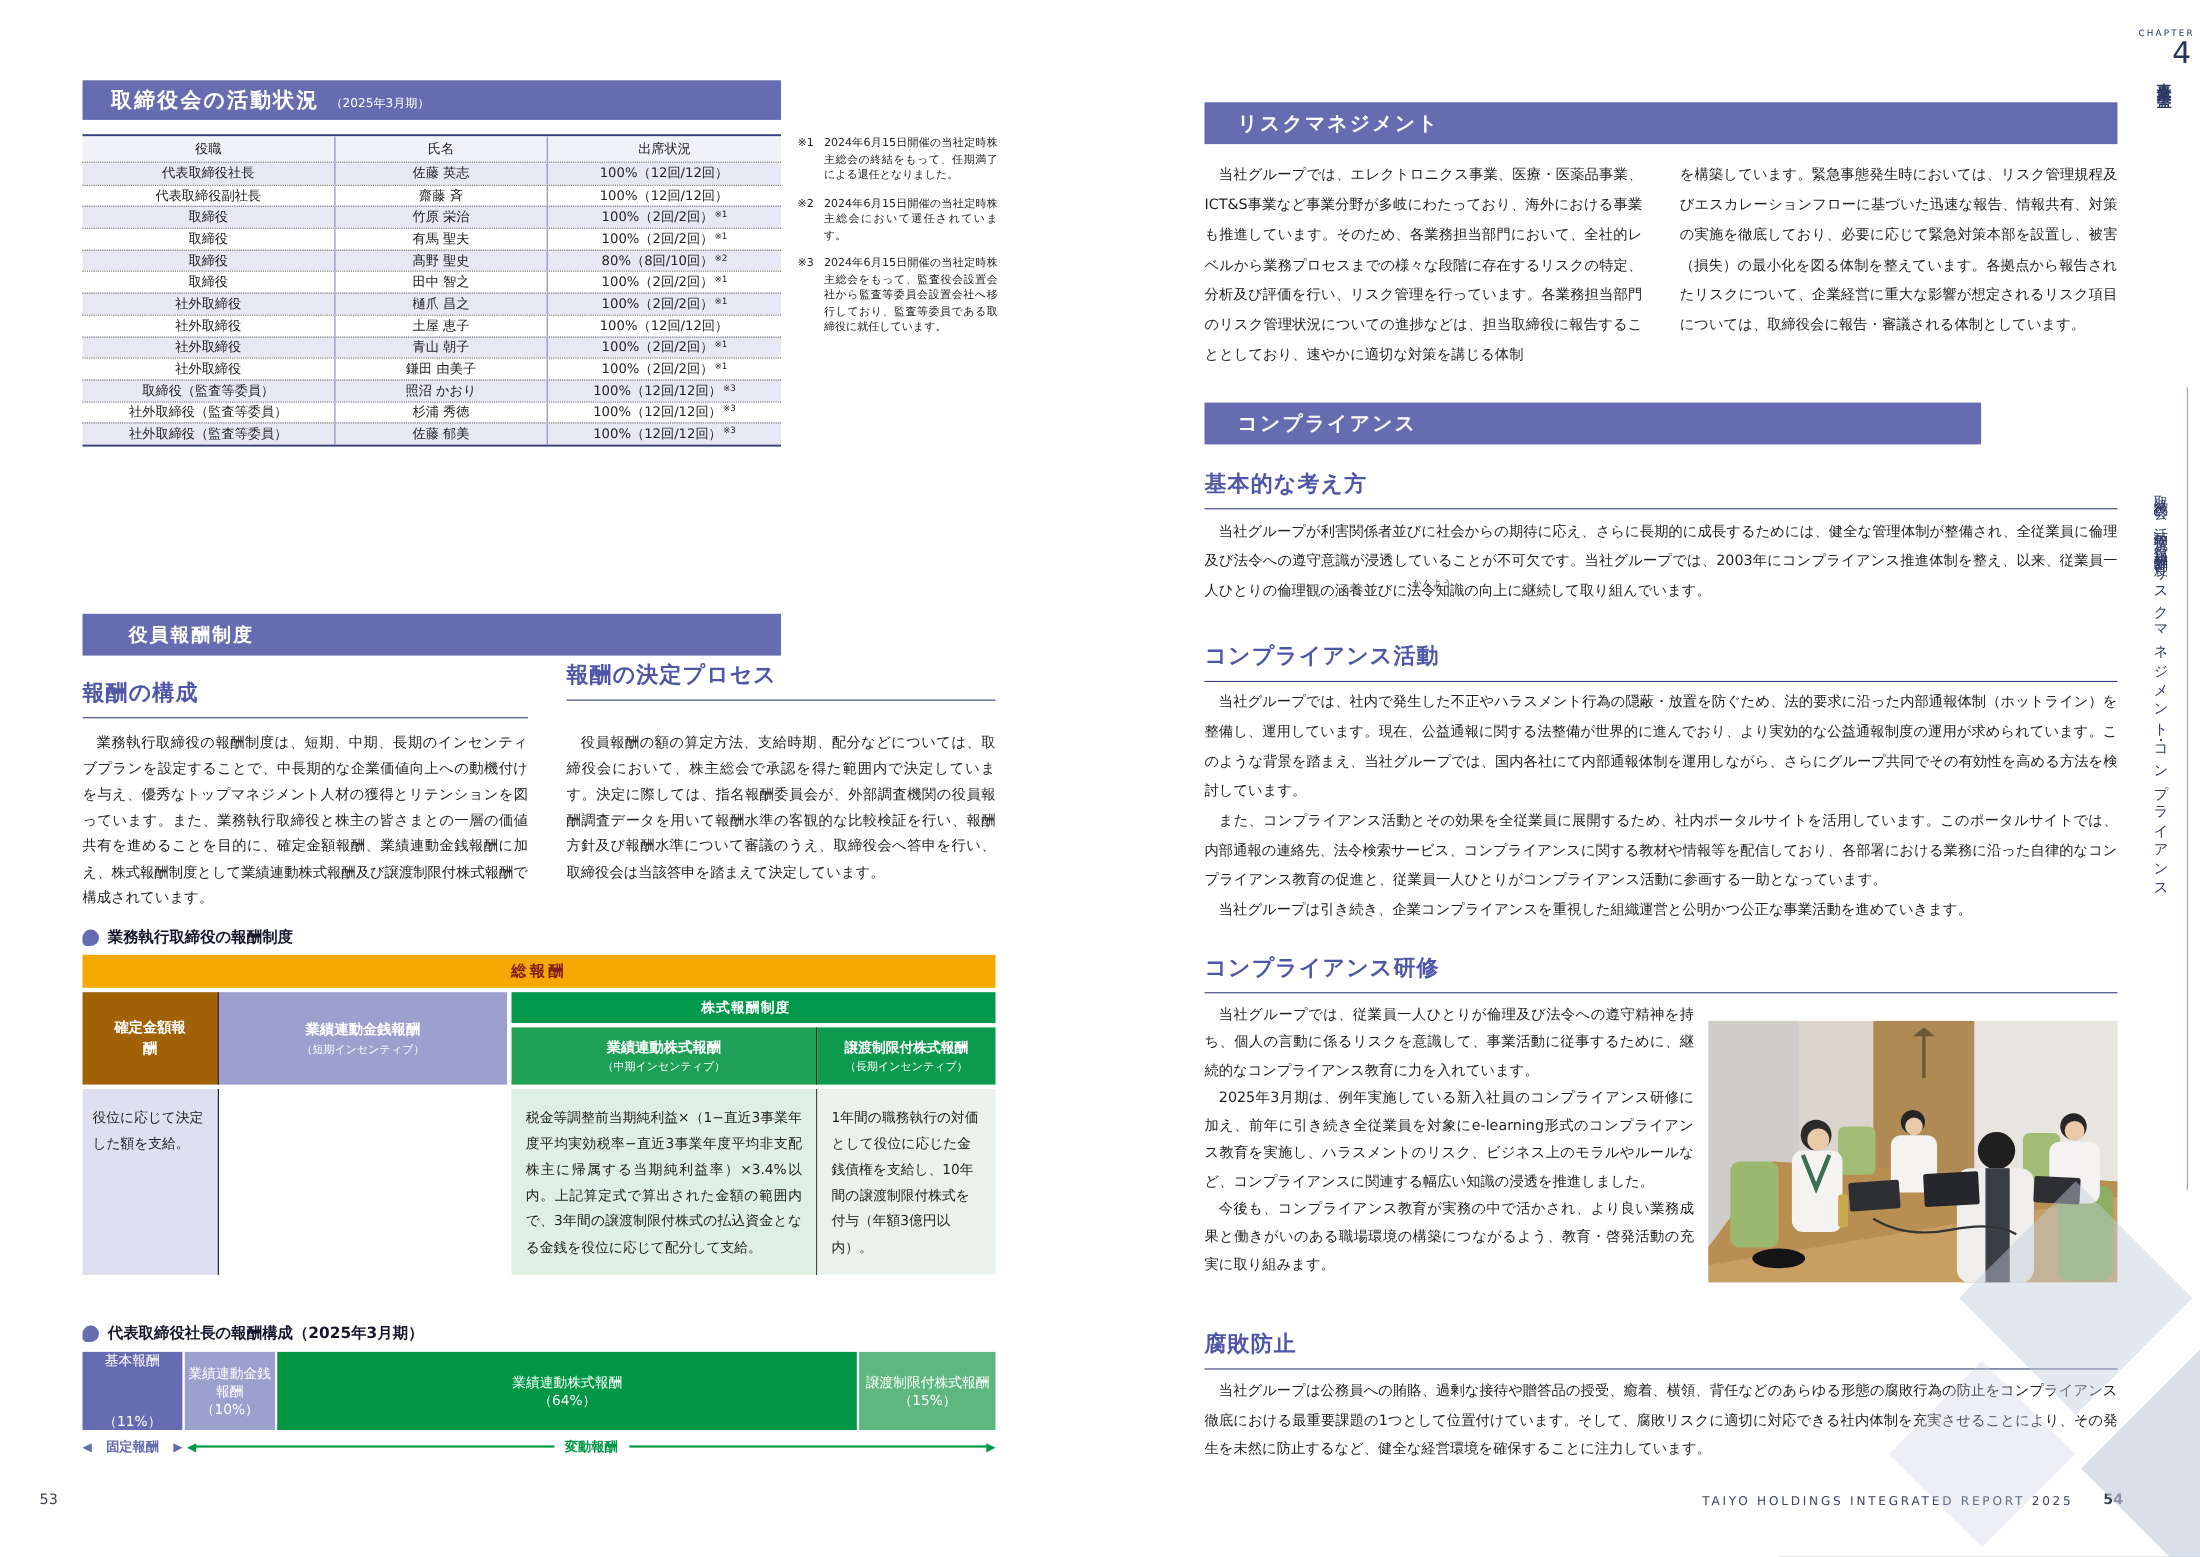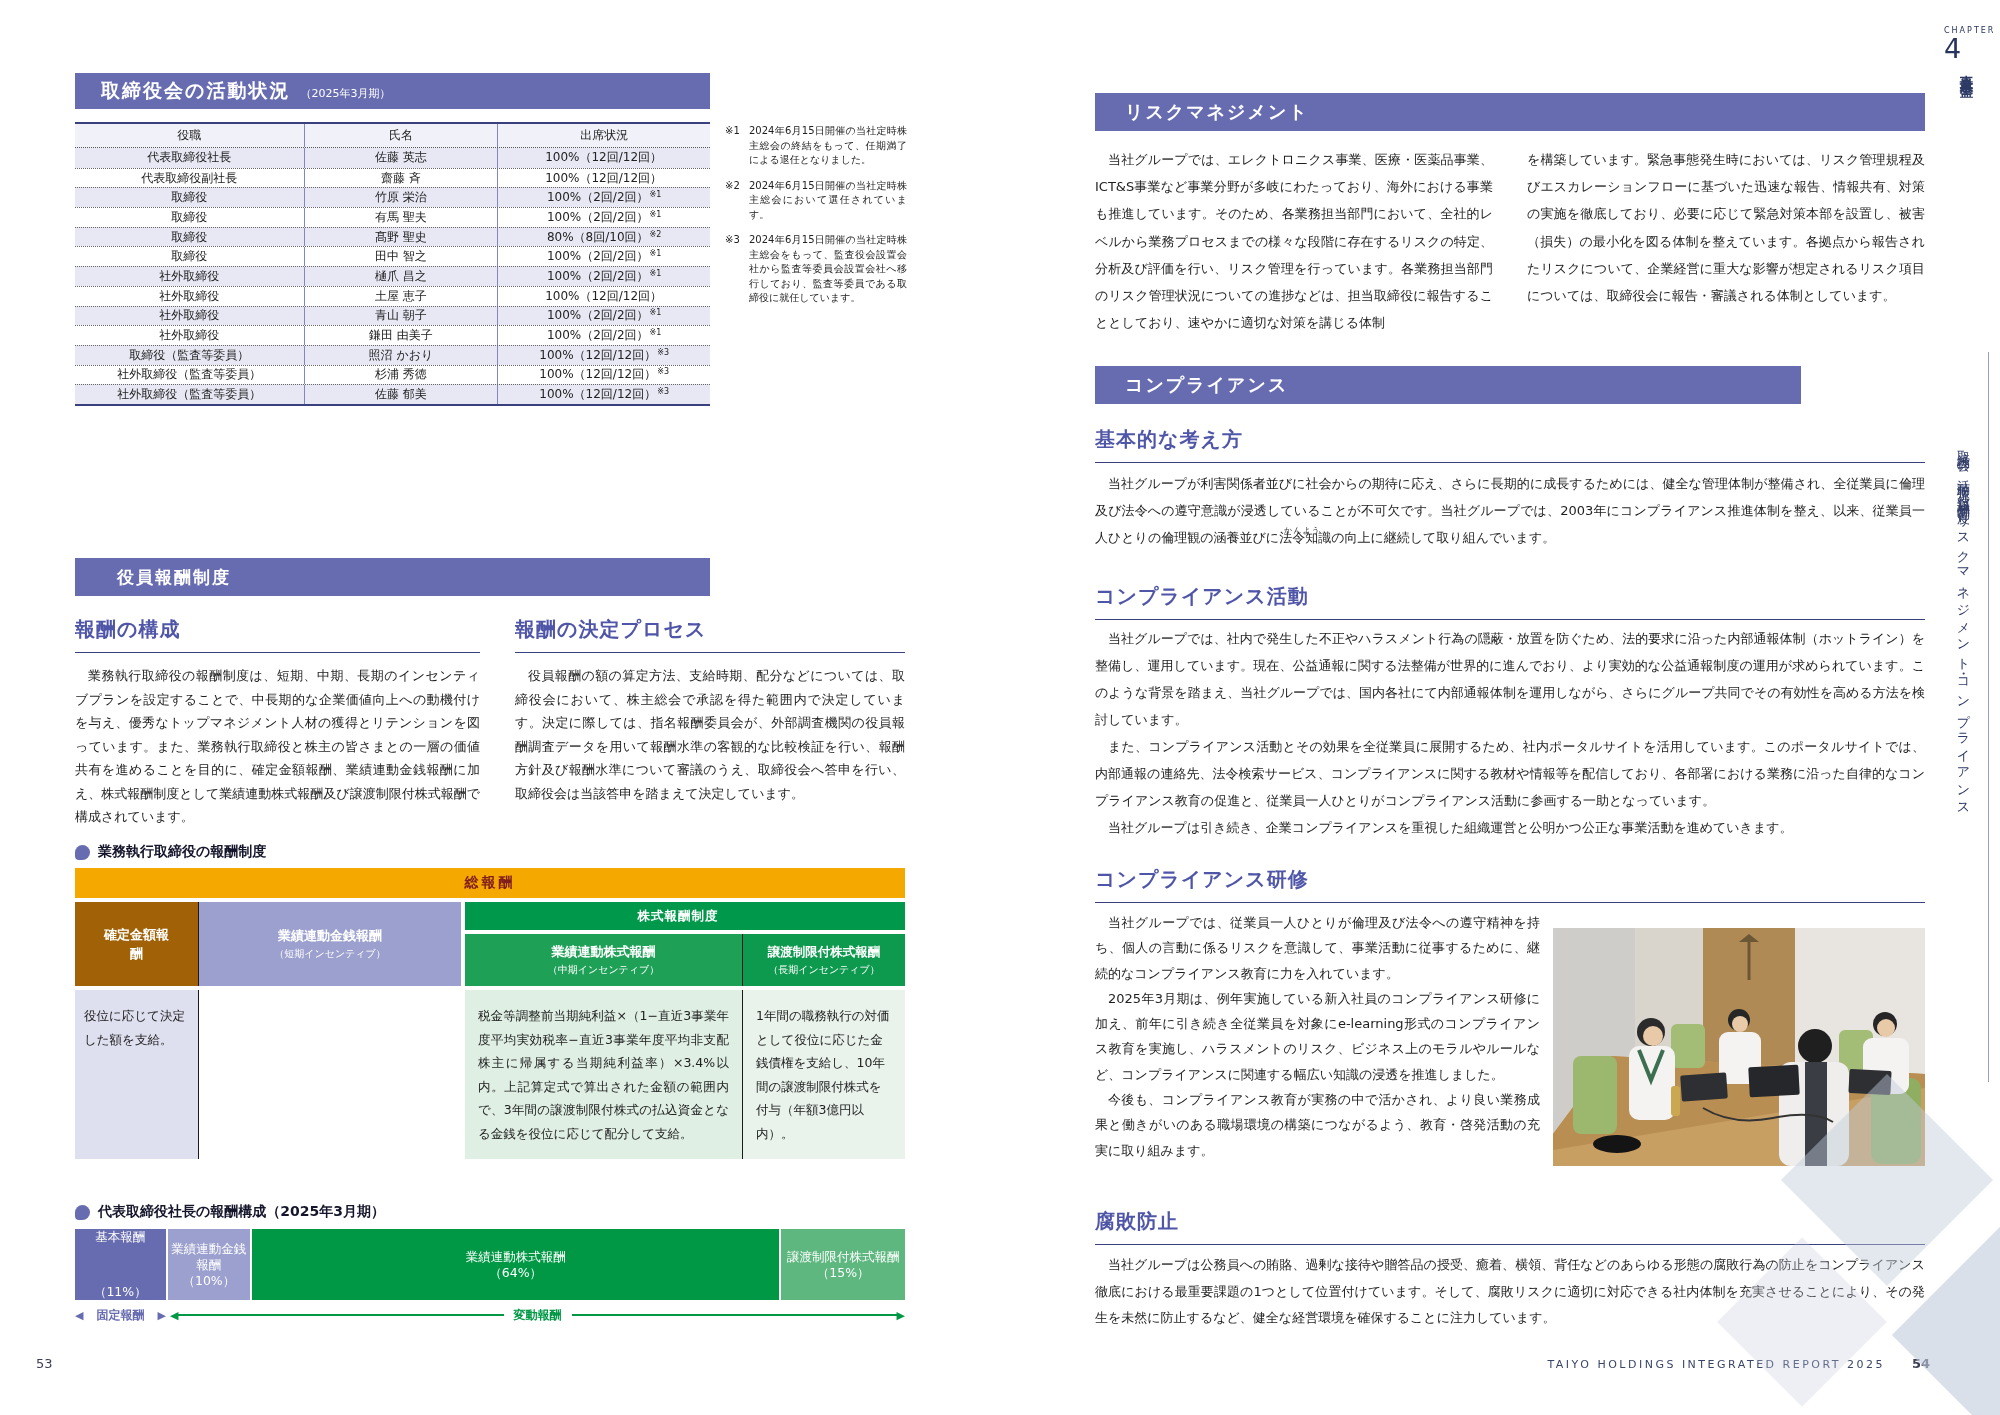--- a/index.html
+++ b/index.html
@@ -53,21 +53,21 @@
   .seg+.seg{border-left:2px solid #fff}
   .arrowrow{display:flex;align-items:center;width:830px;height:16px;font-size:12px;font-weight:bold}
   .fixedspan{width:91px;display:flex;align-items:center;justify-content:space-between;color:#676CB0}
   .varspan{flex:1;display:flex;align-items:center;color:#009845;margin-left:4px}
   .vline{height:2px;background:#009845;flex:1}
   .varspan .lbl{margin:0 10px}
   .tri{font-size:11px;line-height:1}
   .rel{position:relative}
   .furi{position:absolute;left:176px;top:47px;font-size:8px;letter-spacing:1px;color:#333}
   
-  .chap{color:#27355E;text-align:left}
+  .chap{color:#27355E;text-align:right}
   .chap .cl{font-size:8px;letter-spacing:2px}
   .chap .cn{font-size:27px;line-height:28px;font-weight:normal}
   .vtext{writing-mode:vertical-rl;color:#2E3A66;letter-spacing:3px}
   .pgnum{font-size:13px;color:#3a3f55}
   .reportname{font-size:11px;letter-spacing:2.5px;color:#3A4668}
   .deco{position:absolute;background:#C2CBDC;opacity:.45}
   
   .photo{border:0}
 </style>
 </head>
@@ -209,21 +209,21 @@
         </div>
     </div>
 
     <div class="banner abs" style="left:0;top:558px;width:635px;height:38px;padding-left:42px">
       <span class="bt" style="font-size:17px">役員報酬制度</span>
     </div>
 
     <div class="subhead abs" style="left:0;top:616px;width:405px">報酬の構成</div>
     <div class="para indent abs" style="left:0;top:664px;width:405px">業務執行取締役の報酬制度は、短期、中期、長期のインセンティブプランを設定することで、中長期的な企業価値向上への動機付けを与え、優秀なトップマネジメント人材の獲得とリテンションを図っています。また、業務執行取締役と株主の皆さまとの一層の価値共有を進めることを目的に、確定金額報酬、業績連動金銭報酬に加え、株式報酬制度として業績連動株式報酬及び譲渡制限付株式報酬で構成されています。</div>
 
-    <div class="subhead abs" style="left:440px;top:616px;width:390px">報酬の決定プロセス</div>
+    <div class="subhead abs" style="left:440px;top:600px;width:390px">報酬の決定プロセス</div>
     <div class="para indent abs" style="left:440px;top:664px;width:390px">役員報酬の額の算定方法、支給時期、配分などについては、取締役会において、株主総会で承認を得た範囲内で決定しています。決定に際しては、指名報酬委員会が、外部調査機関の役員報酬調査データを用いて報酬水準の客観的な比較検証を行い、報酬方針及び報酬水準について審議のうえ、取締役会へ答申を行い、取締役会は当該答申を踏まえて決定しています。</div>
 
     <div class="cap abs" style="left:0;top:843px">
       <span class="dot"></span>
       <span>業務執行取締役の報酬制度</span>
     </div>
 
     <div class="ctable abs" style="left:0;top:868px;width:830px">
       <div class="cc c-total">総報酬</div>
       <div class="cc c-fixed">

